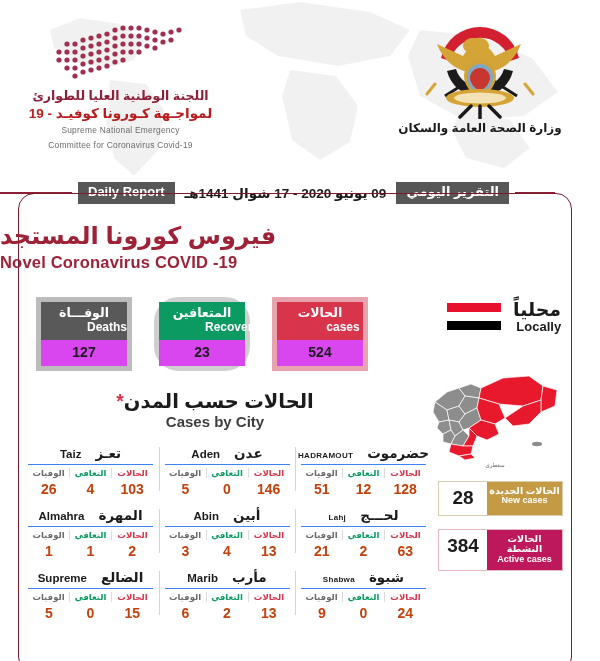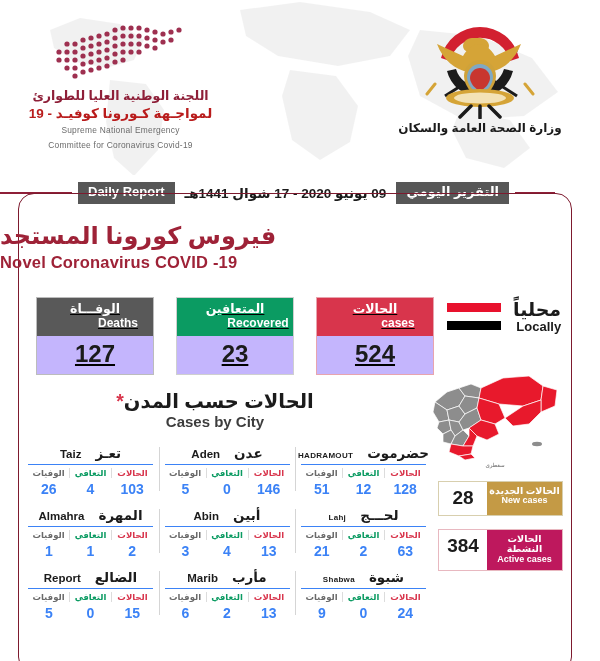--- a/index.html
+++ b/index.html
@@ -49,29 +49,29 @@
     position:absolute;left:18px;top:193px;width:554px;height:480px;
     border:1.6px solid #7d1a2e;border-radius:16px;box-sizing:border-box;
   }
 
   .title-wrap{position:absolute;left:0;top:222px;width:600px;text-align:left;}
   .title-ar{font-size:24px;font-weight:bold;color:#9e2237;direction:rtl;line-height:1.2;}
   .title-en{font-size:16.5px;font-weight:bold;color:#9e2237;letter-spacing:.2px;margin-top:2px;}
 
   
   .stats{position:absolute;left:36px;top:297px;display:flex;gap:22px;}
-  .stat{width:118px;border:1px solid #c4b5fd;box-sizing:border-box;text-decoration:underline;}
+  .stat{width:96px;border:5px solid #c4b5fd;box-sizing:border-box;}
   .stat .cap{color:#fff;text-align:center;padding:5px 0 6px;line-height:1.1;}
   .stat .cap .ar{font-size:12.5px;font-weight:bold;direction:rtl;display:block;letter-spacing:.5px;}
   .stat .cap .en{font-size:12px;font-weight:bold;display:block;margin-left:46px;}
-  .stat .num{font-size:24px;font-weight:bold;color:#1b1b1b;text-align:center;padding:4px 0 6px;background:#c4b5fd;}
+  .stat .num{font-size:14px;font-weight:bold;color:#1b1b1b;text-align:center;padding:4px 0 6px;background:#d946ef;}
   .stat.deaths .cap{background:#595959;}
   .stat.deaths{border-color:#bcbcbc;}
   .stat.recovered .cap{background:#0b9b62;}
-  .stat.recovered{border-color:#cfcfcf;}
+  .stat.recovered{border-color:#cfcfcf;border-radius:25px;}
   .stat.cases .cap{background:#d8354c;}
   .stat.cases{border-color:#e8a4ae;}
 
   
   .locally{position:absolute;left:447px;top:300px;display:flex;align-items:center;gap:12px;}
   .flag{width:54px;}
   .flag div{height:9px;}
   .flag .r{background:#e8112d;}
   .flag .w{background:#ffffff;}
   .flag .b{background:#000000;}
@@ -95,21 +95,21 @@
   .cityname{display:flex;justify-content:center;align-items:baseline;gap:14px;padding-bottom:3px;border-bottom:1px solid #3b82f6;}
   .cityname .ar{font-size:13.5px;font-weight:bold;color:#1b1b1b;direction:rtl;}
   .cityname .en{font-size:11.5px;font-weight:bold;color:#1b1b1b;}
   .cityname .en.small{font-size:8px;letter-spacing:.3px;}
   .cityhdr{display:flex;direction:rtl;padding-top:3px;}
   .cityhdr span{flex:1;text-align:center;font-size:8.5px;font-weight:bold;direction:rtl;}
   .cityhdr .h-cases{color:#d8354c;border-left:1px solid #dcdcdc;}
   .cityhdr .h-rec{color:#0b9b62;border-left:1px solid #dcdcdc;}
   .cityhdr .h-death{color:#6a6a6a;}
   .cityvals{display:flex;direction:rtl;padding-top:3px;}
-  .cityvals span{flex:1;text-align:center;font-size:14px;font-weight:bold;color:#3b82f6;}
+  .cityvals span{flex:1;text-align:center;font-size:14px;font-weight:bold;color:#c2410c;}
 
   
   .yemenmap{position:absolute;left:425px;top:366px;width:140px;height:100px;}
   .mapcap{position:absolute;left:425px;top:462px;width:140px;text-align:center;font-size:5.5px;color:#6a6a6a;direction:rtl;}
 
   .sidebox{position:absolute;left:438px;top:481px;width:125px;display:flex;
            border:1px solid #d8cfae;box-sizing:border-box;background:#fff;}
   .sidebox.active{top:529px;border-color:#e8b8c0;}
   .sidebox .n{width:48px;text-align:center;font-size:19px;font-weight:bold;color:#1b1b1b;padding:5px 0 6px;}
   .sidebox .lbl{flex:1;text-align:center;color:#fff;padding:4px 2px 5px;line-height:1.1;}
@@ -383,21 +383,21 @@
         <span>63</span>
         <span>2</span>
         <span>21</span>
       </div>
     </div>
   </div>
 
   <div class="cityrow">
     <div class="citycell">
       <div class="cityname">
-        <span class="en">Report</span>
+        <span class="en">Supreme</span>
         <span class="ar">الضالع</span>
       </div>
       <div class="cityhdr">
         <span class="h-cases">الحالات</span>
         <span class="h-rec">التعافي</span>
         <span class="h-death">الوفيات</span>
       </div>
       <div class="cityvals">
         <span>15</span>
         <span>0</span>

